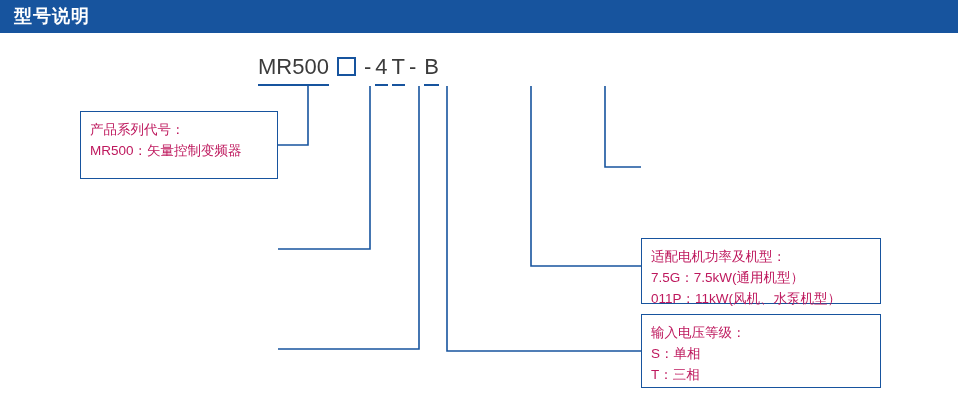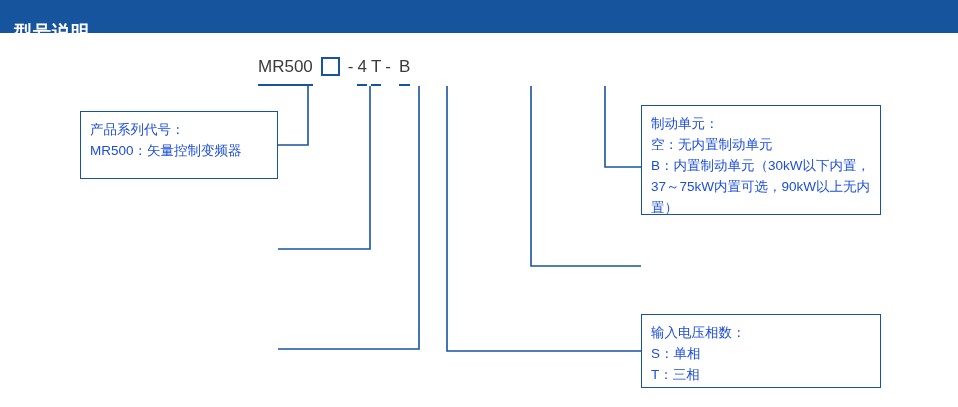--- a/index.html
+++ b/index.html
@@ -32,32 +32,31 @@
   .header-title {
     position: absolute;
     left: 14px;
     top: 5px;
     font-size: 18px;
     font-weight: bold;
     color: #ffffff;
     letter-spacing: 1px;
     line-height: 23px;
     white-space: nowrap;
-    margin-top: 16px;
   }
 
   
   .model-row {
     position: absolute;
     left: 258px;
     top: 52px;
     height: 34px;
     display: flex;
     align-items: flex-start;
-    font-size: 17px;
+    font-size: 22px;
     color: #3b3b3b;
     line-height: 30px;
     white-space: nowrap;
   }
   .seg {
     position: relative;
     padding-bottom: 4px;
   }
   .seg.ul::after {
     content: "";
@@ -87,21 +86,21 @@
   .dash {
     color: #3b3b3b;
   }
 
   
   .box {
     position: absolute;
     border: 1.4px solid #17549e;
     box-sizing: border-box;
     background: #ffffff;
-    color: #1d4ed8;
+    color: #be185d;
     font-size: 13.5px;
     line-height: 21px;
     padding: 7px 9px 14px 9px;
     white-space: pre-line;
   }
 
   
   #box-series   { left: 80px;  top: 111px; width: 198px; height: 68px; }
   #box-industry { left: 80px;  top: 212px; width: 198px; height: 74px; }
   #box-voltage  { left: 80px;  top: 313px; width: 198px; height: 74px; }
@@ -160,20 +159,20 @@
 
       <path d="M 531,86 L 531,266 L 641,266"></path>
 
       <path d="M 605,86 L 605,167 L 641,167"></path>
     </g>
   </svg>
 
   <div class="box" id="box-series">产品系列代号：
 MR500：矢量控制变频器</div>
 
-  <div class="box" id="box-brake">制动单元：
-空：无内置制动单元
-B：内置制动单元（30kW以下内置，37～75kW内置可选，90kW以上无内置）</div>
-  <div class="box" id="box-phase">输入电压相数：
+  <div class="box" id="box-power">适配电机功率及机型：
+7.5G：7.5kW(通用机型）
+011P：11kW(风机、水泵机型）</div>
+  <div class="box" id="box-phase">输入电压等级：
 S：单相
 T：三相</div>
 
 </div>
 
 </body></html>

